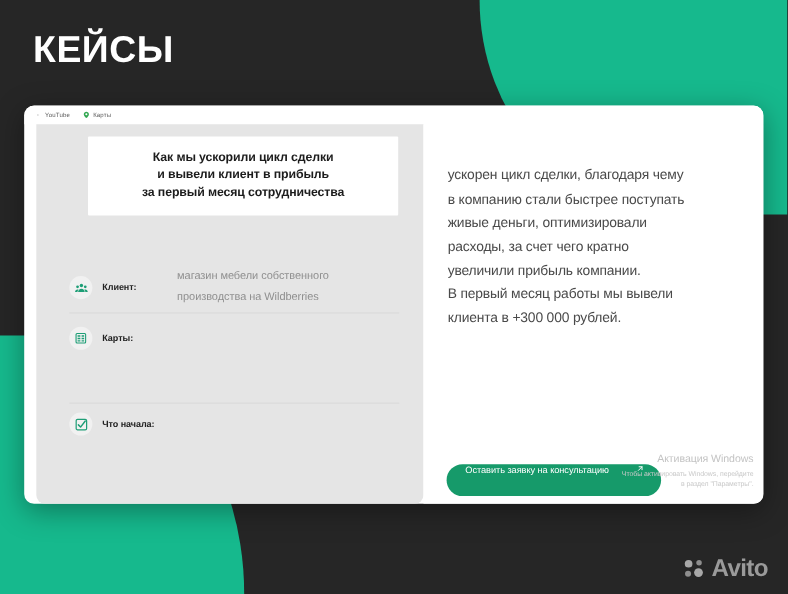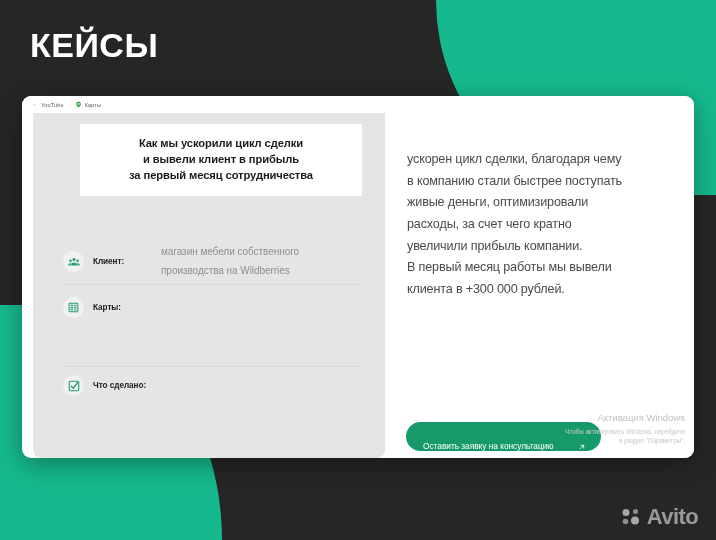--- a/index.html
+++ b/index.html
@@ -197,21 +197,21 @@
     top: 309px;
     height: 29px;
     padding: 0 15px 0 17px;
     background: #169A6A;
     border: none;
     border-radius: 16px;
     color: #FFFFFF;
     font-size: 8.4px;
     font-family: "Liberation Sans", sans-serif;
     display: flex;
-    align-items: flex-end;
+    align-items: flex-start;
     gap: 24px;
     cursor: pointer;
     letter-spacing: -0.05px;
   }
   #cta-arrow-icon { display: block; }
 
   
   #win-activation {
     position: absolute;
     left: 525px;
@@ -328,21 +328,21 @@
       <div class="row-divider" style="top:253px;"></div>
 
       <div class="case-row" style="top:262px;">
         <div class="row-inner">
           <div class="row-icon">
             <svg width="12" height="12" viewBox="0 0 24 24">
               <rect x="2.5" y="2.5" width="19" height="19" rx="2.5" fill="none" stroke="#1E9E76" stroke-width="2.2"></rect>
               <path d="M6.5 12.5 L10.5 16.5 L19 5.5" fill="none" stroke="#1E9E76" stroke-width="2.6" stroke-linecap="round" stroke-linejoin="round"></path>
             </svg>
           </div>
-          <div class="row-label">Что сделано:</div>
+          <div class="row-label">Что начала:</div>
         </div>
       </div>
 
     </div>
 
     <div id="result-panel">
       <div id="result-text">ускорен цикл сделки, благодаря чему
 в компанию стали быстрее поступать
 живые деньги, оптимизировали
 расходы, за счет чего кратно

